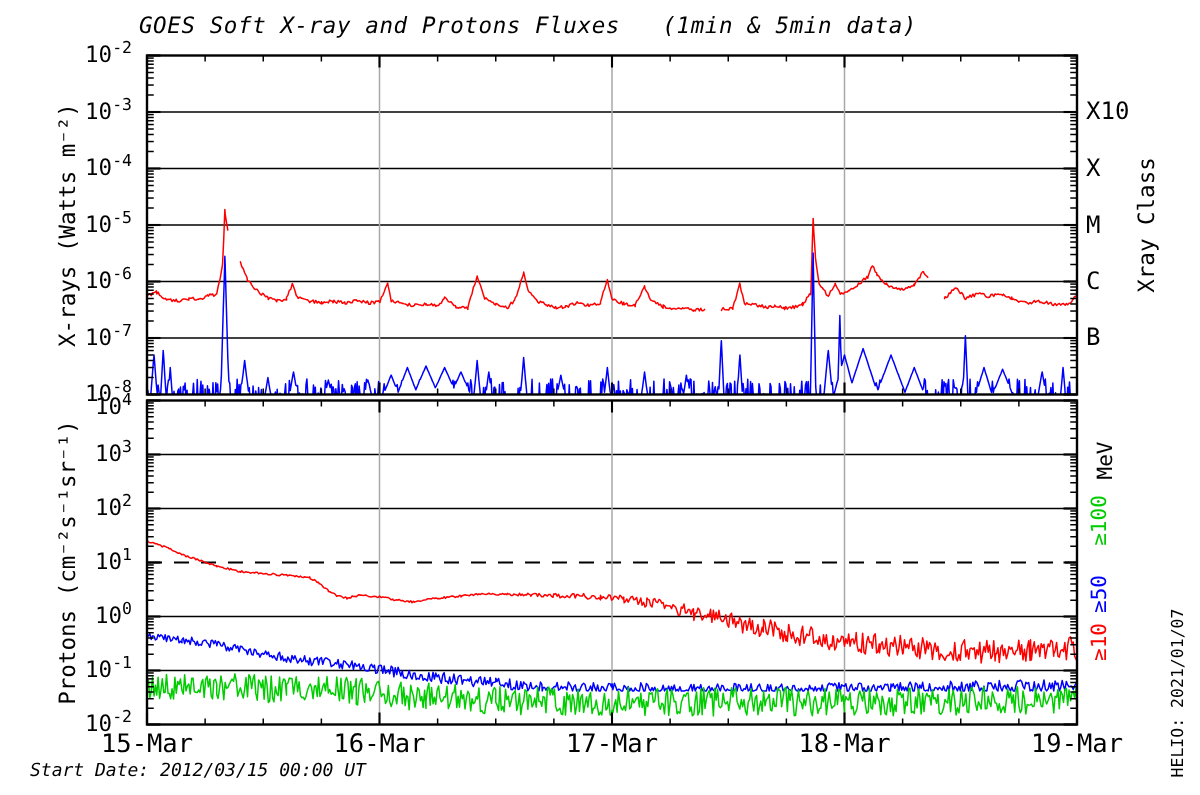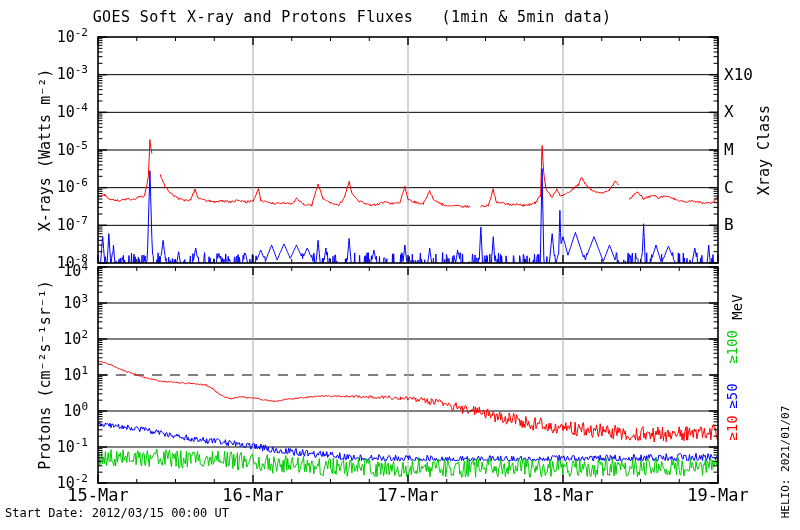--- a/index.html
+++ b/index.html
@@ -362,26 +362,26 @@
       <text x="737" y="347" text-anchor="middle" font-size="14" fill="#00cc00" transform="rotate(-90 737 347)" style="fill: rgb(0, 204, 0);">≥100</text>
       <text x="737" y="396" text-anchor="middle" font-size="14" fill="#0000ff" transform="rotate(-90 737 396)" style="fill: rgb(0, 0, 255);">≥50</text>
       <text x="737" y="428" text-anchor="middle" font-size="14" fill="#ff0000" transform="rotate(-90 737 428)" style="fill: rgb(255, 0, 0);">≥10</text>
       <text x="98" y="501" text-anchor="middle" font-size="17">15-Mar</text>
       <text x="253" y="501" text-anchor="middle" font-size="17">16-Mar</text>
       <text x="408" y="501" text-anchor="middle" font-size="17">17-Mar</text>
       <text x="563" y="501" text-anchor="middle" font-size="17">18-Mar</text>
       <text x="718" y="501" text-anchor="middle" font-size="17">19-Mar</text>
     </svg>
 
-  <div class="lbl title" style="left:352px;top:8px;">GOES Soft X-ray and Protons Fluxes   (1min &amp; 5min data)</div>
+  <div class="lbl title" style="left:352px;top:8px;font-style:italic;">GOES Soft X-ray and Protons Fluxes   (1min &amp; 5min data)</div>
 
   <div class="lbl rot ax" style="left:45px;top:150px;">X-rays (Watts m⁻²)</div>
 
   <div class="lbl rot ax" style="left:45px;top:375px;">Protons (cm⁻²s⁻¹sr⁻¹)</div>
 
   <div class="lbl rot ax" style="left:764px;top:150px;">Xray Class</div>
 
   <div class="lbl rot ax" style="left:737px;top:307px;font-size:14px;">MeV</div>
 
-  <div class="lbl small" style="left:5px;top:506px;">Start Date: 2012/03/15 00:00 UT</div>
+  <div class="lbl small" style="left:20px;top:506px;font-style:italic;">Start Date: 2012/03/15 00:00 UT</div>
 
   <div class="lbl rot tiny" style="left:785px;top:462px;">HELIO: 2021/01/07</div>
 </div>
 
 </body></html>

